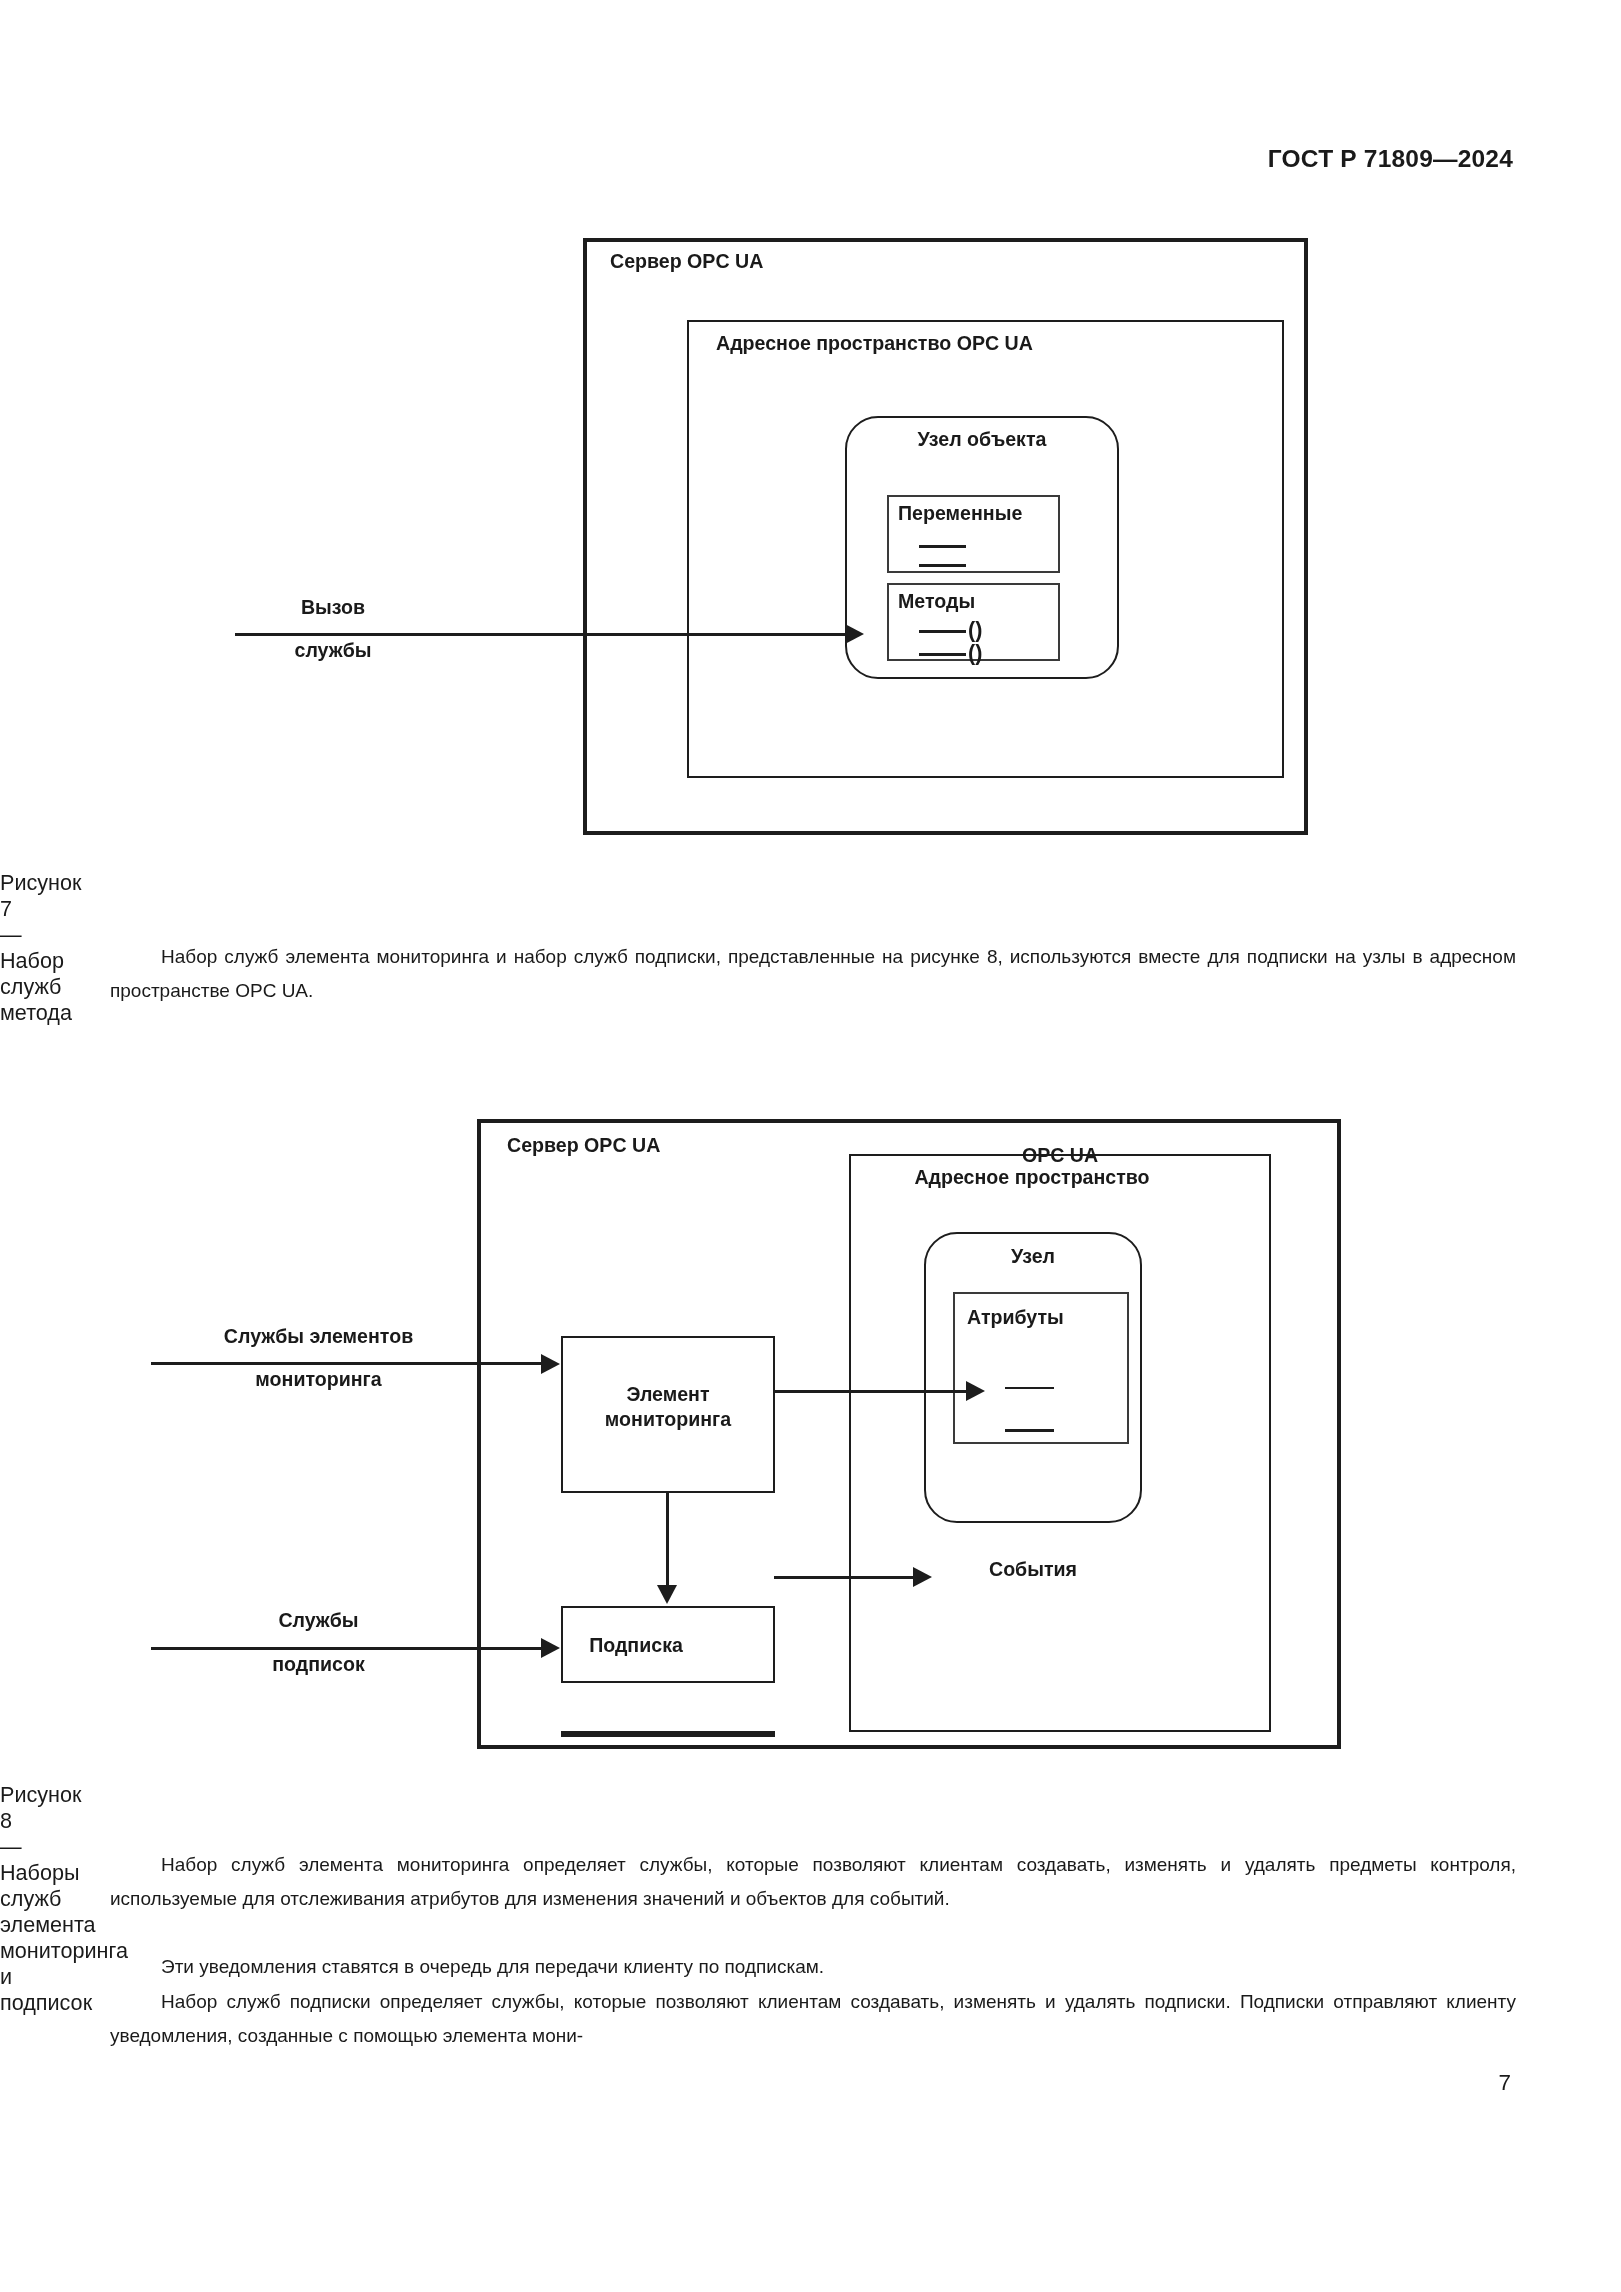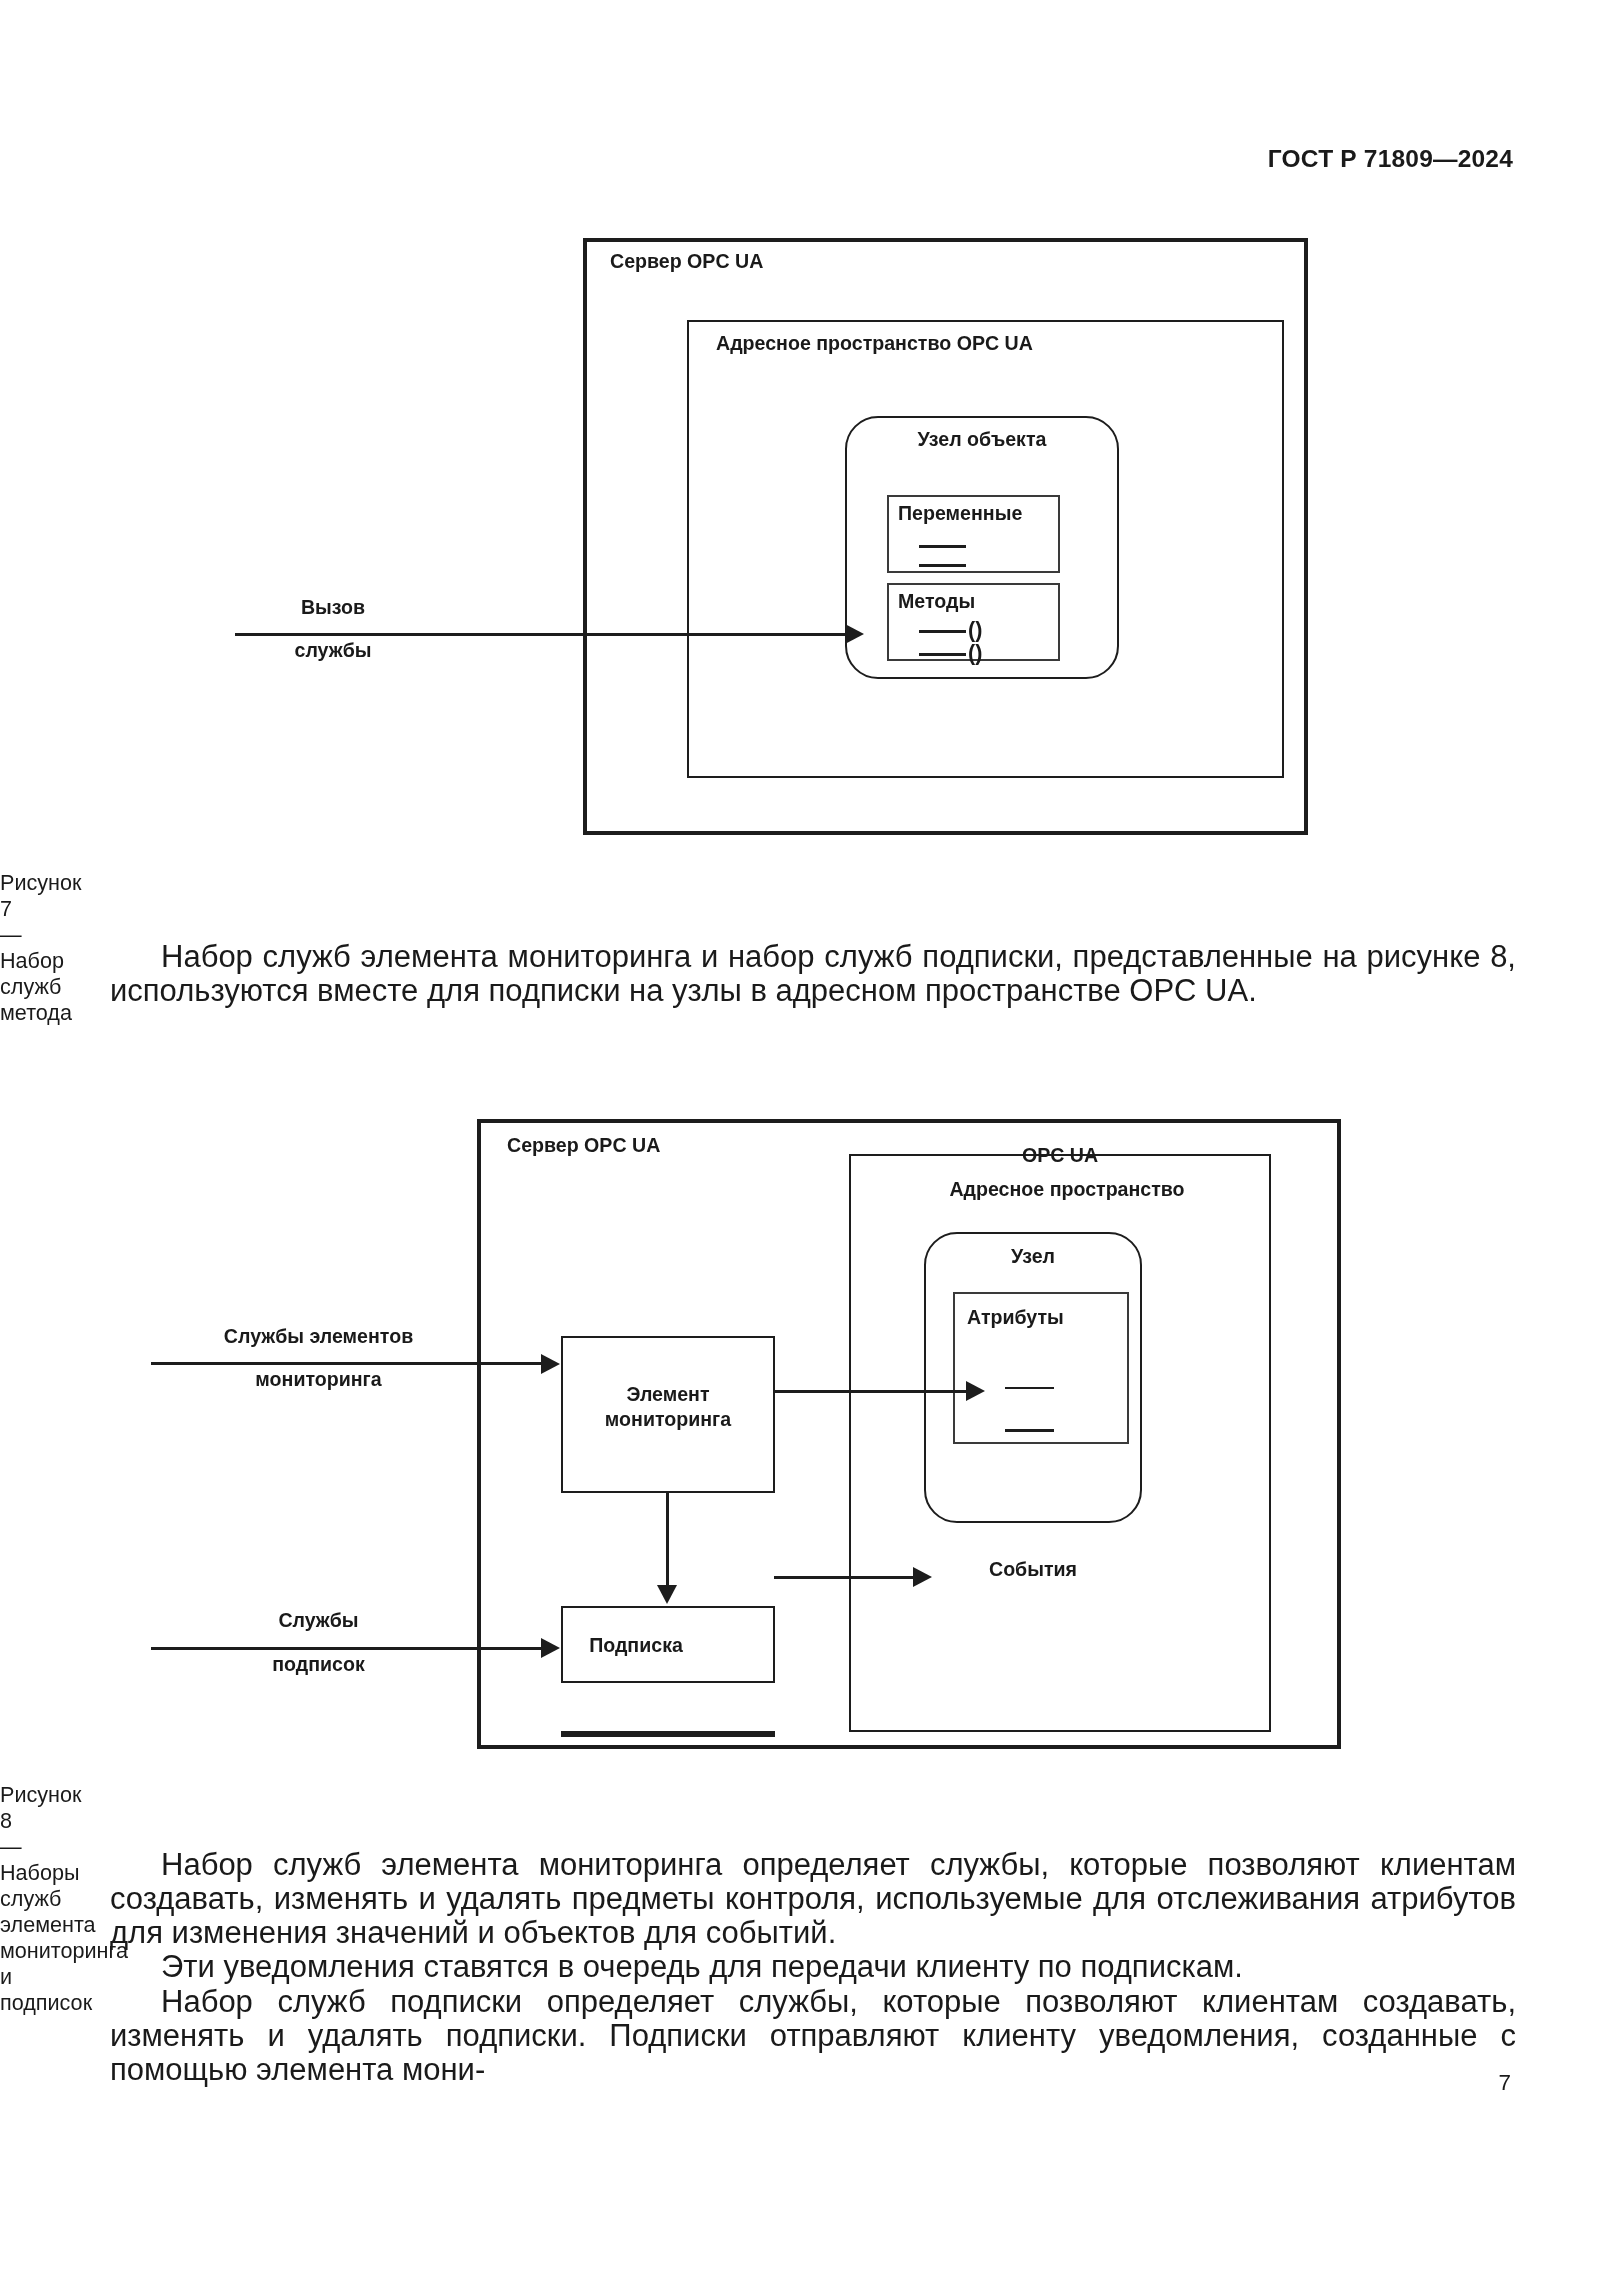--- a/index.html
+++ b/index.html
@@ -100,21 +100,21 @@
   .caption {
     position: absolute;
     width: 100%;
     text-align: center;
     font-size: 21.6px;
   }
   .para {
     position: absolute;
     left: 110px;
     width: 1406px;
-    font-size: 31px;
+    font-size: 19px;
     line-height: 34px;
     text-align: justify;
     text-indent: 51px;
   }
   .page-no {
     position: absolute;
     right: 110px;
     top: 2070px;
     font-size: 22.5px;
   }
@@ -158,21 +158,21 @@
   </div>
 
   <div class="para" style="top:940px;">Набор служб элемента мониторинга и набор служб подписки, представленные на рисунке 8, используются вместе для подписки на узлы в адресном пространстве OPC UA.</div>
 
   <div class="fig">
 
     <div class="box box-outer" style="left:477px; top:1119px; width:864px; height:630px;"></div>
     <div class="lbl" style="left:507px; top:1134px;">Сервер OPC UA</div>
 
     <div class="box box-mid" style="left:849px; top:1154px; width:422px; height:578px;"></div>
-    <div class="lbl-c" style="left:891px; top:1166px; width:352px;margin-top:12px;">Адресное пространство</div>
+    <div class="lbl-c" style="left:856px; top:1166px; width:352px;">Адресное пространство</div>
     <div class="lbl-c" style="left:849px; top:1144px; width:422px;">OPC UA</div>
 
     <div class="rounded" style="left:924px; top:1232px; width:218px; height:291px;"></div>
     <div class="lbl-c" style="left:924px; top:1245px; width:218px;">Узел</div>
 
     <div class="box box-inner" style="left:953px; top:1292px; width:176px; height:152px;"></div>
     <div class="lbl" style="left:967px; top:1306px;">Атрибуты</div>
     <div class="dash" style="left:1005px; top:1387px; width:49px; border-top-width:2.9px;"></div>
     <div class="dash" style="left:1005px; top:1429px; width:49px;"></div>
 

